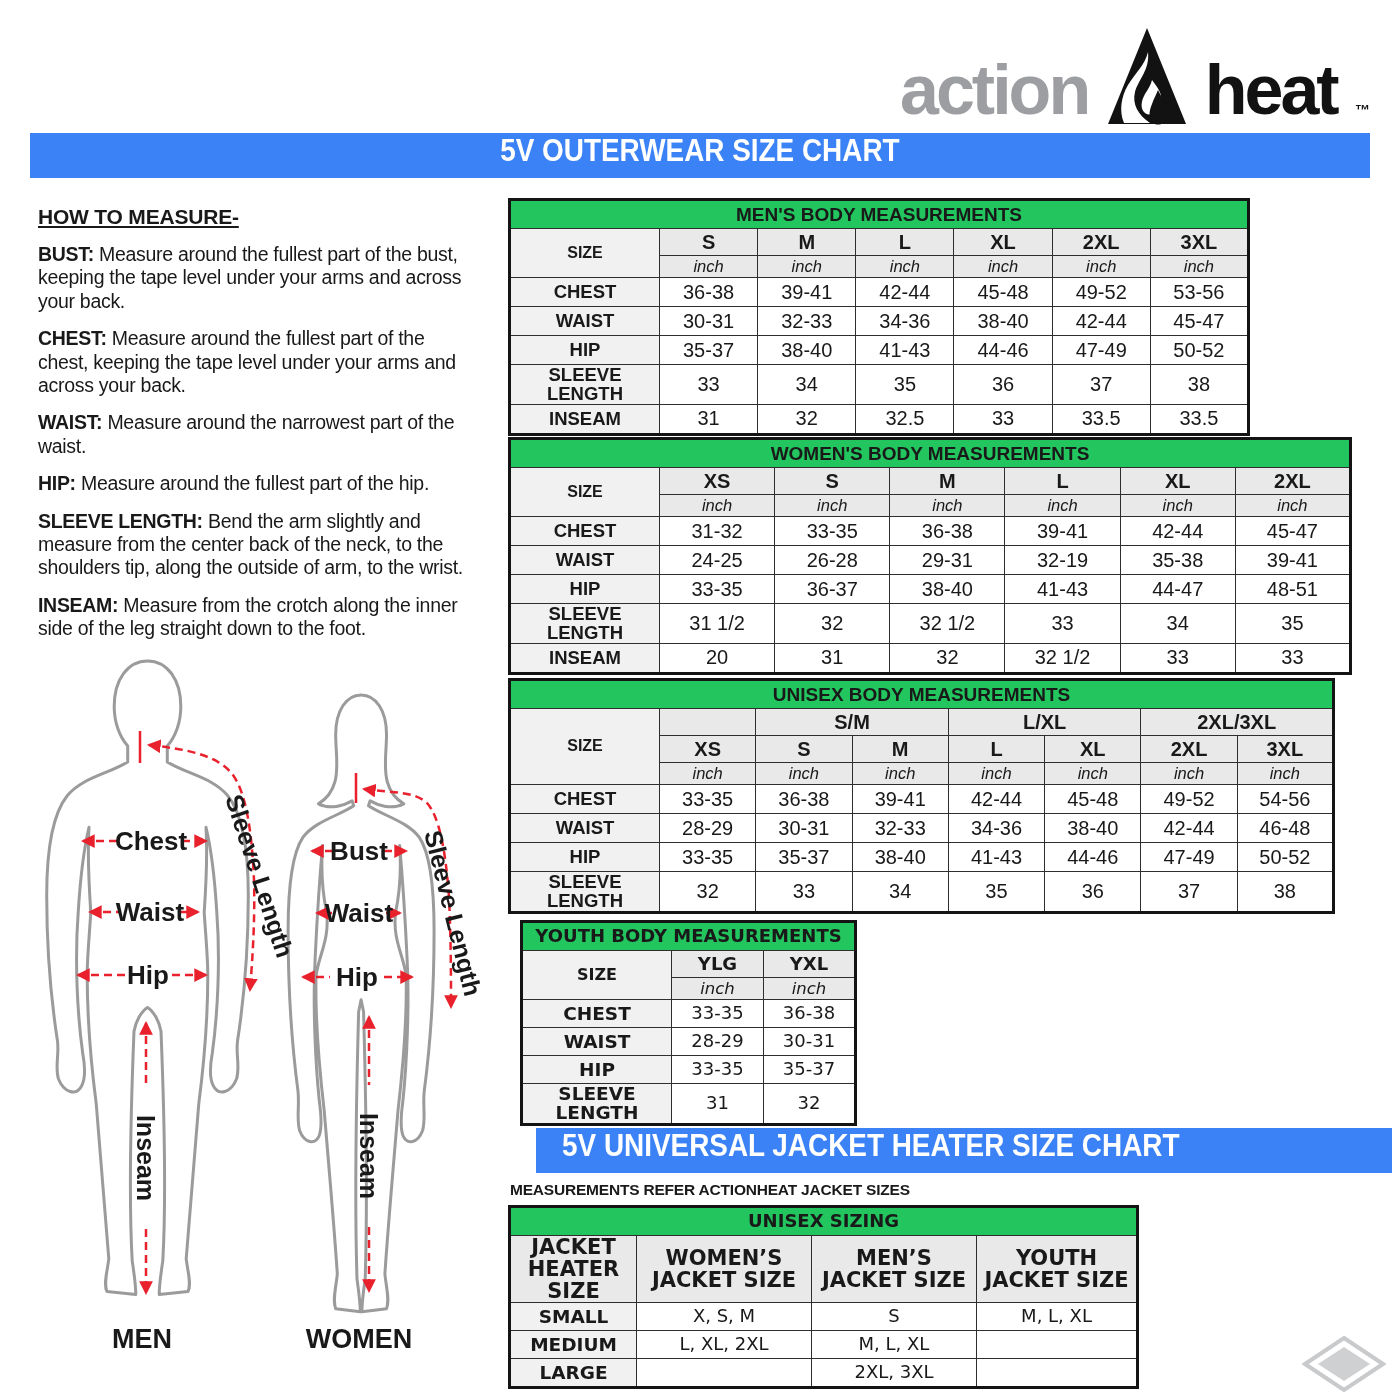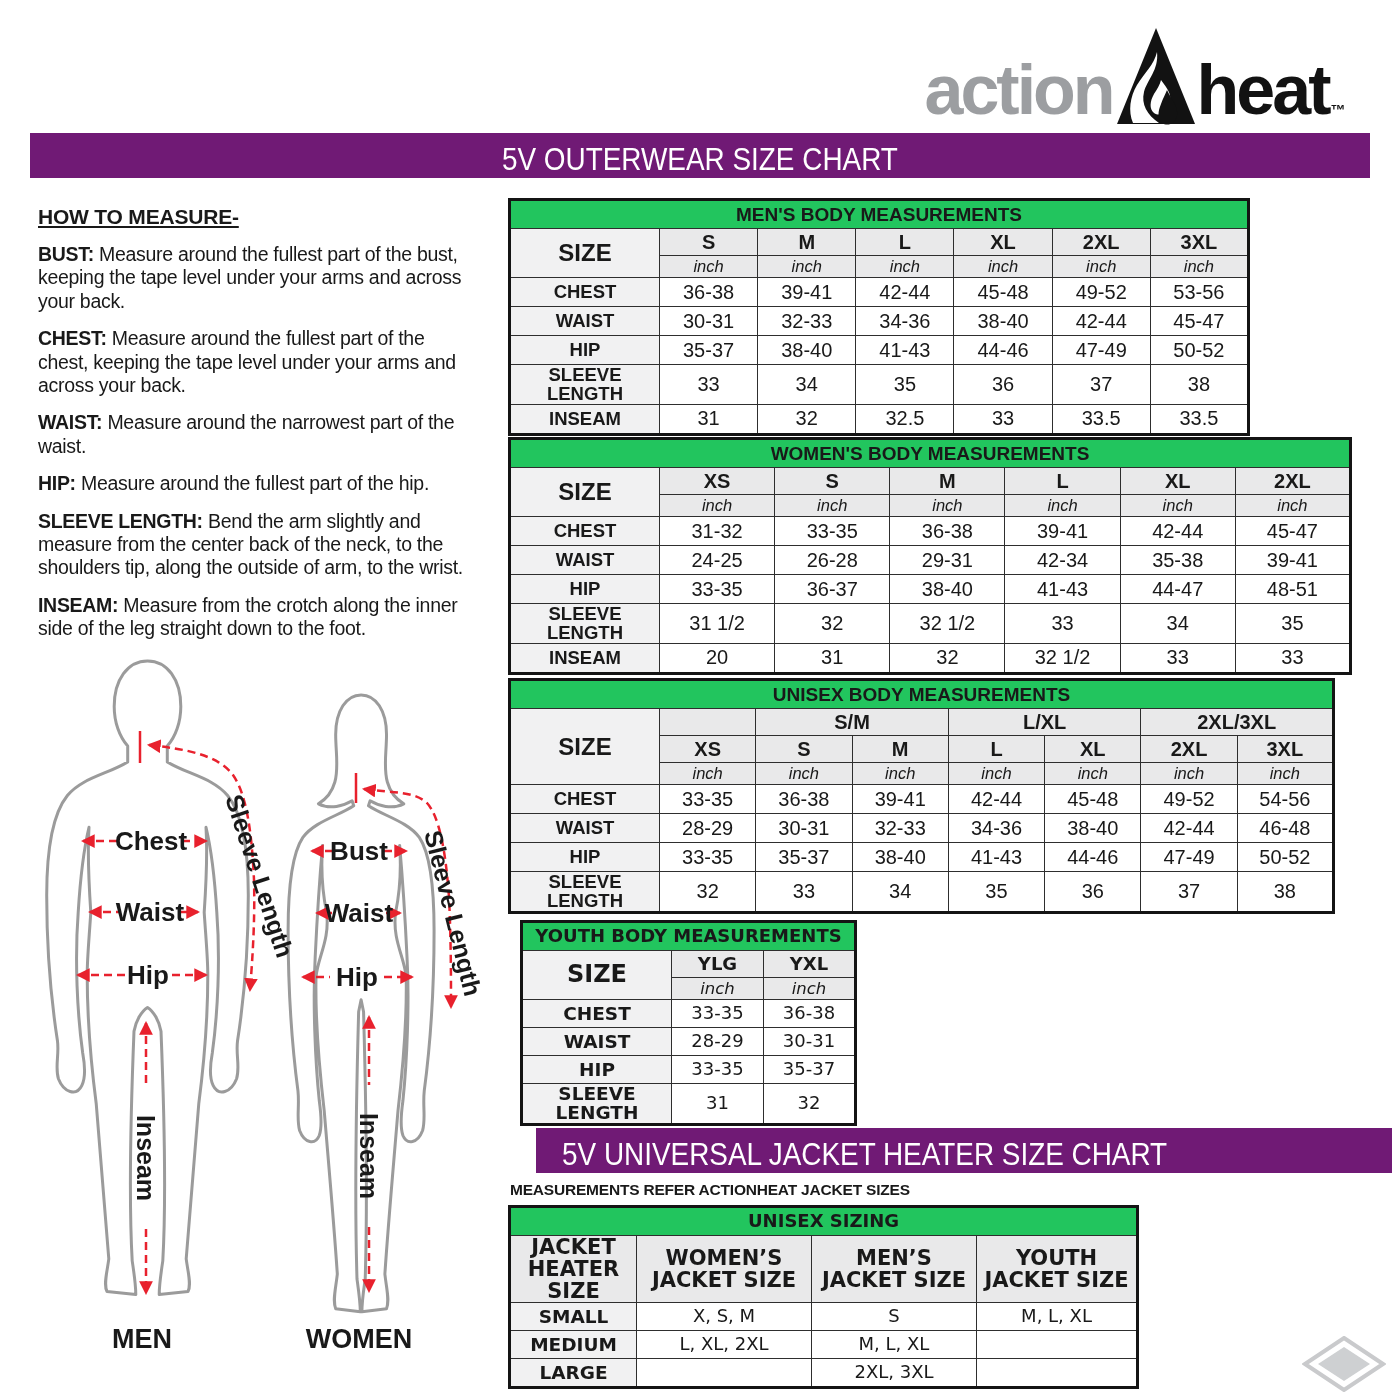--- a/index.html
+++ b/index.html
@@ -1,29 +1,29 @@
 <!DOCTYPE html>
 <html><head>
 <meta charset="utf-8">
 <style>
   html,body{margin:0;padding:0;background:#fff;}
   .page{position:relative;width:1400px;height:1400px;background:#ffffff;overflow:hidden;
         font-family:"Liberation Sans",sans-serif;color:#191919;}
 
   
   .logo{position:absolute;left:900px;top:16px;width:470px;height:106px;
-        display:flex;align-items:flex-end;justify-content:center;}
+        display:flex;align-items:flex-end;justify-content:space-between;}
   .logo .w1{font-size:70px;font-weight:700;letter-spacing:-3px;color:#9c9ea1;line-height:0.9;}
   .logo .w2{font-size:70px;font-weight:700;letter-spacing:-3px;color:#121212;line-height:0.9;}
   .logo .tm{font-size:15px;font-weight:700;color:#121212;margin-left:2px;padding-bottom:4px;}
   .logo svg{margin:0 2px -6px 4px;}
 
   
-  .bar{position:absolute;background:#701a75;color:#ffffff;font-weight:400;
-       display:flex;align-items:flex-end;}
+  .bar{position:absolute;background:#3b82f6;color:#ffffff;font-weight:700;
+       display:flex;align-items:flex-start;}
   .bar .cond{display:inline-block;transform:scaleX(0.9);white-space:nowrap;}
   #bar-main{left:30px;top:133px;width:1340px;height:45px;font-size:31px;justify-content:center;}
   #bar-main .cond{transform-origin:center;}
   #bar-jacket{left:508px;top:1128px;width:856px;height:45px;font-size:31px;padding-left:26px;box-sizing:border-box;margin-left:28px;}
   #bar-jacket .cond{transform-origin:left center;}
 
   
   .howto{position:absolute;left:38px;top:205px;width:438px;}
   .howto h3{margin:0 0 14px 0;font-size:21px;text-decoration:underline;letter-spacing:-0.2px;}
   .howto p{margin:0 0 14px 0;font-size:19.5px;line-height:1.2;letter-spacing:-0.3px;}
@@ -32,21 +32,21 @@
   
   .tblwrap{position:absolute;}
   table.sz{border-collapse:collapse;table-layout:fixed;width:100%;border:3px solid #141414;}
   table.sz td{border:1.5px solid #2e2e2e;text-align:center;vertical-align:middle;
               padding:0;overflow:hidden;line-height:1.05;}
   .t-title td{background:#22c55e;font-weight:700;font-size:19px;height:27px;}
   .t-group td,.t-size td{background:#e9e9ea;font-weight:700;font-size:20px;height:26px;}
   .t-inch td{background:#e9e9ea;font-style:italic;font-size:16.5px;height:21px;}
   .t-data td{background:#ffffff;font-size:20px;height:28px;}
   table.sz td.lbl{background:#f1f1f2;font-weight:700;font-size:18.5px;}
-  table.sz td.szl{font-size:24px;}
+  table.sz td.szl{font-size:16px;}
   .wide table.sz td{font-family:"DejaVu Sans",sans-serif;}
   .wide .t-title td{font-size:18px;}
   .wide .t-size td{font-size:18px;}
   .wide .t-data td{font-size:18px;height:27px;}
   .wide td.lbl{font-size:16.5px;}
   .t-head2 td{background:#e9e9ea;font-weight:700;font-size:21px;height:60px;white-space:pre-line;}
   #t-mens{left:508px;top:198px;width:742px;}
   #t-womens{left:508px;top:437px;width:844px;}
   #t-unisex{left:508px;top:678px;width:827px;}
   #t-youth{left:508px;top:920px;width:337px;padding-left:12px;}
@@ -304,21 +304,21 @@
             <td>36-38</td>
             <td>39-41</td>
             <td>42-44</td>
             <td>45-47</td>
           </tr>
           <tr class="t-data">
             <td class="lbl">WAIST</td>
             <td>24-25</td>
             <td>26-28</td>
             <td>29-31</td>
-            <td>42-34</td>
+            <td>32-19</td>
             <td>35-38</td>
             <td>39-41</td>
           </tr>
           <tr class="t-data">
             <td class="lbl">HIP</td>
             <td>33-35</td>
             <td>36-37</td>
             <td>38-40</td>
             <td>41-43</td>
             <td>44-47</td>

